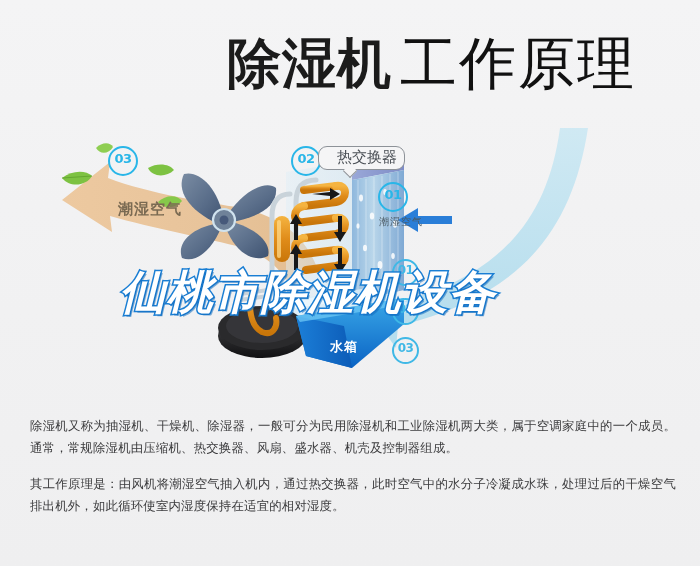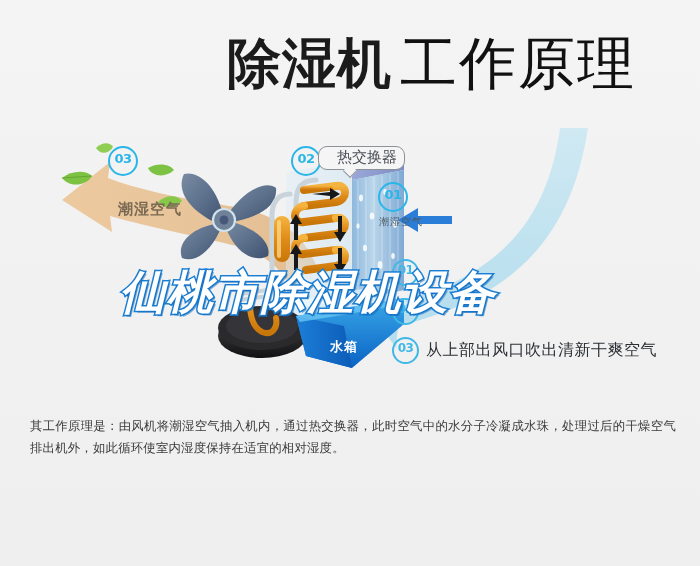--- a/index.html
+++ b/index.html
@@ -383,25 +383,25 @@
 
   <div class="legend">
     <div class="legend-row">
       <div class="legend-num">01</div>
     </div>
     <div class="legend-row">
       <div class="legend-num">02</div>
     </div>
     <div class="legend-row">
       <div class="legend-num">03</div>
-      <div class="legend-text">从上部出风口吹出清新干爽空气</div>
     </div>
   </div>
 
   <div class="watermark">
     <span class="inner">仙桃市除湿机设备</span>
   </div>
 
   <div class="copy">
+    <p>除湿机又称为抽湿机、干燥机、除湿器，一般可分为民用除湿机和工业除湿机两大类，属于空调家庭中的一个成员。通常，常规除湿机由压缩机、热交换器、风扇、盛水器、机壳及控制器组成。</p>
     <p>其工作原理是：由风机将潮湿空气抽入机内，通过热交换器，此时空气中的水分子冷凝成水珠，处理过后的干燥空气排出机外，如此循环使室内湿度保持在适宜的相对湿度。</p>
   </div>
 
 </div>
 
 </body></html>

